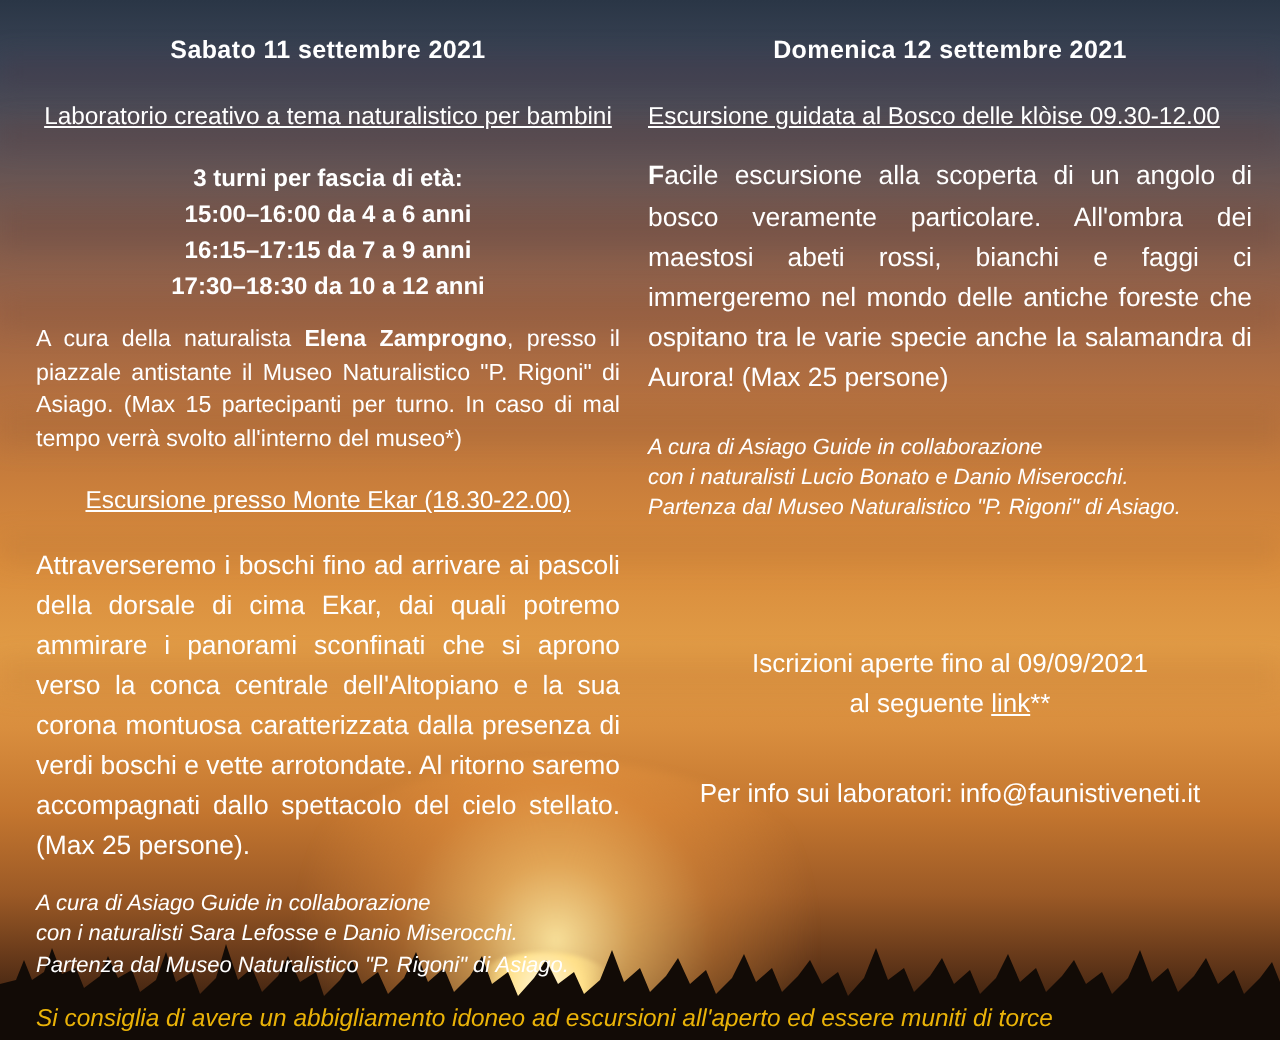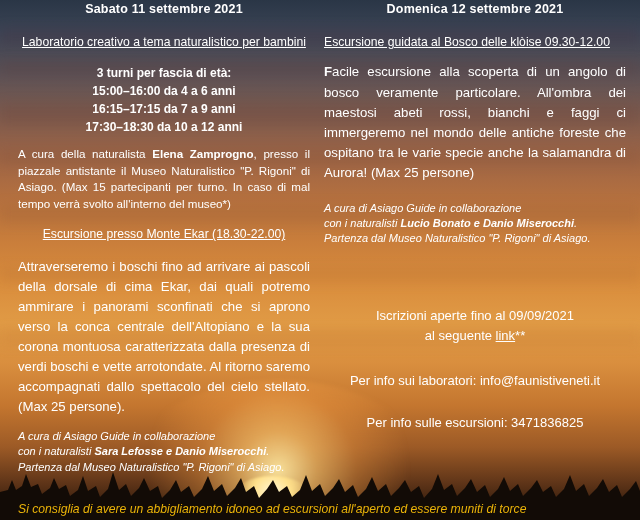--- a/index.html
+++ b/index.html
@@ -93,21 +93,21 @@
     color: #ffffff;
   }
   .col-left  { left: 18px;  width: 292px; }
   .col-right { left: 324px; width: 302px; }
 
   .date-head {
     font-size: 12.5px;
     font-weight: bold;
     text-align: center;
     letter-spacing: .2px;
-    padding-top: 2px;
+    padding-top: 18px;
     height: 14px;
     overflow: hidden;
   }
 
   .sect-title {
     font-size: 12.2px;
     font-weight: normal;
     text-decoration: underline;
     line-height: 1.35;
   }
@@ -125,21 +125,21 @@
   .body {
     font-size: 11.6px;
     line-height: 1.42;
     text-align: justify;
   }
   .note {
     font-size: 11px;
     font-style: italic;
     line-height: 1.38;
   }
-  .note b { font-style: italic; font-weight: bold; }
+  .note b { font-style: italic; font-weight: normal; }
 
   b.strong { font-weight: bold; }
 
   .big-body {
     font-size: 13.2px;
     line-height: 1.52;
     text-align: justify;
   }
 
   .cta {
@@ -280,18 +280,17 @@
       <span class="l1">Iscrizioni aperte fino al 09/09/2021</span>
       <span class="l2"><span>al seguente </span><a class="linkish" href="#">link</a><span>**</span></span>
     </div>
 
     <div class="spacer-26"></div>
 
     <div class="info-line">Per info sui laboratori: info@faunistiveneti.it</div>
 
     <div class="spacer-22"></div>
 
-    <div class="info-line">Per info sulle escursioni: 3471836825</div>
   </div>
 
   <div class="footer">Si consiglia di avere un abbigliamento idoneo ad escursioni all'aperto ed essere muniti di torce</div>
 
 </div>
 
 </body></html>

